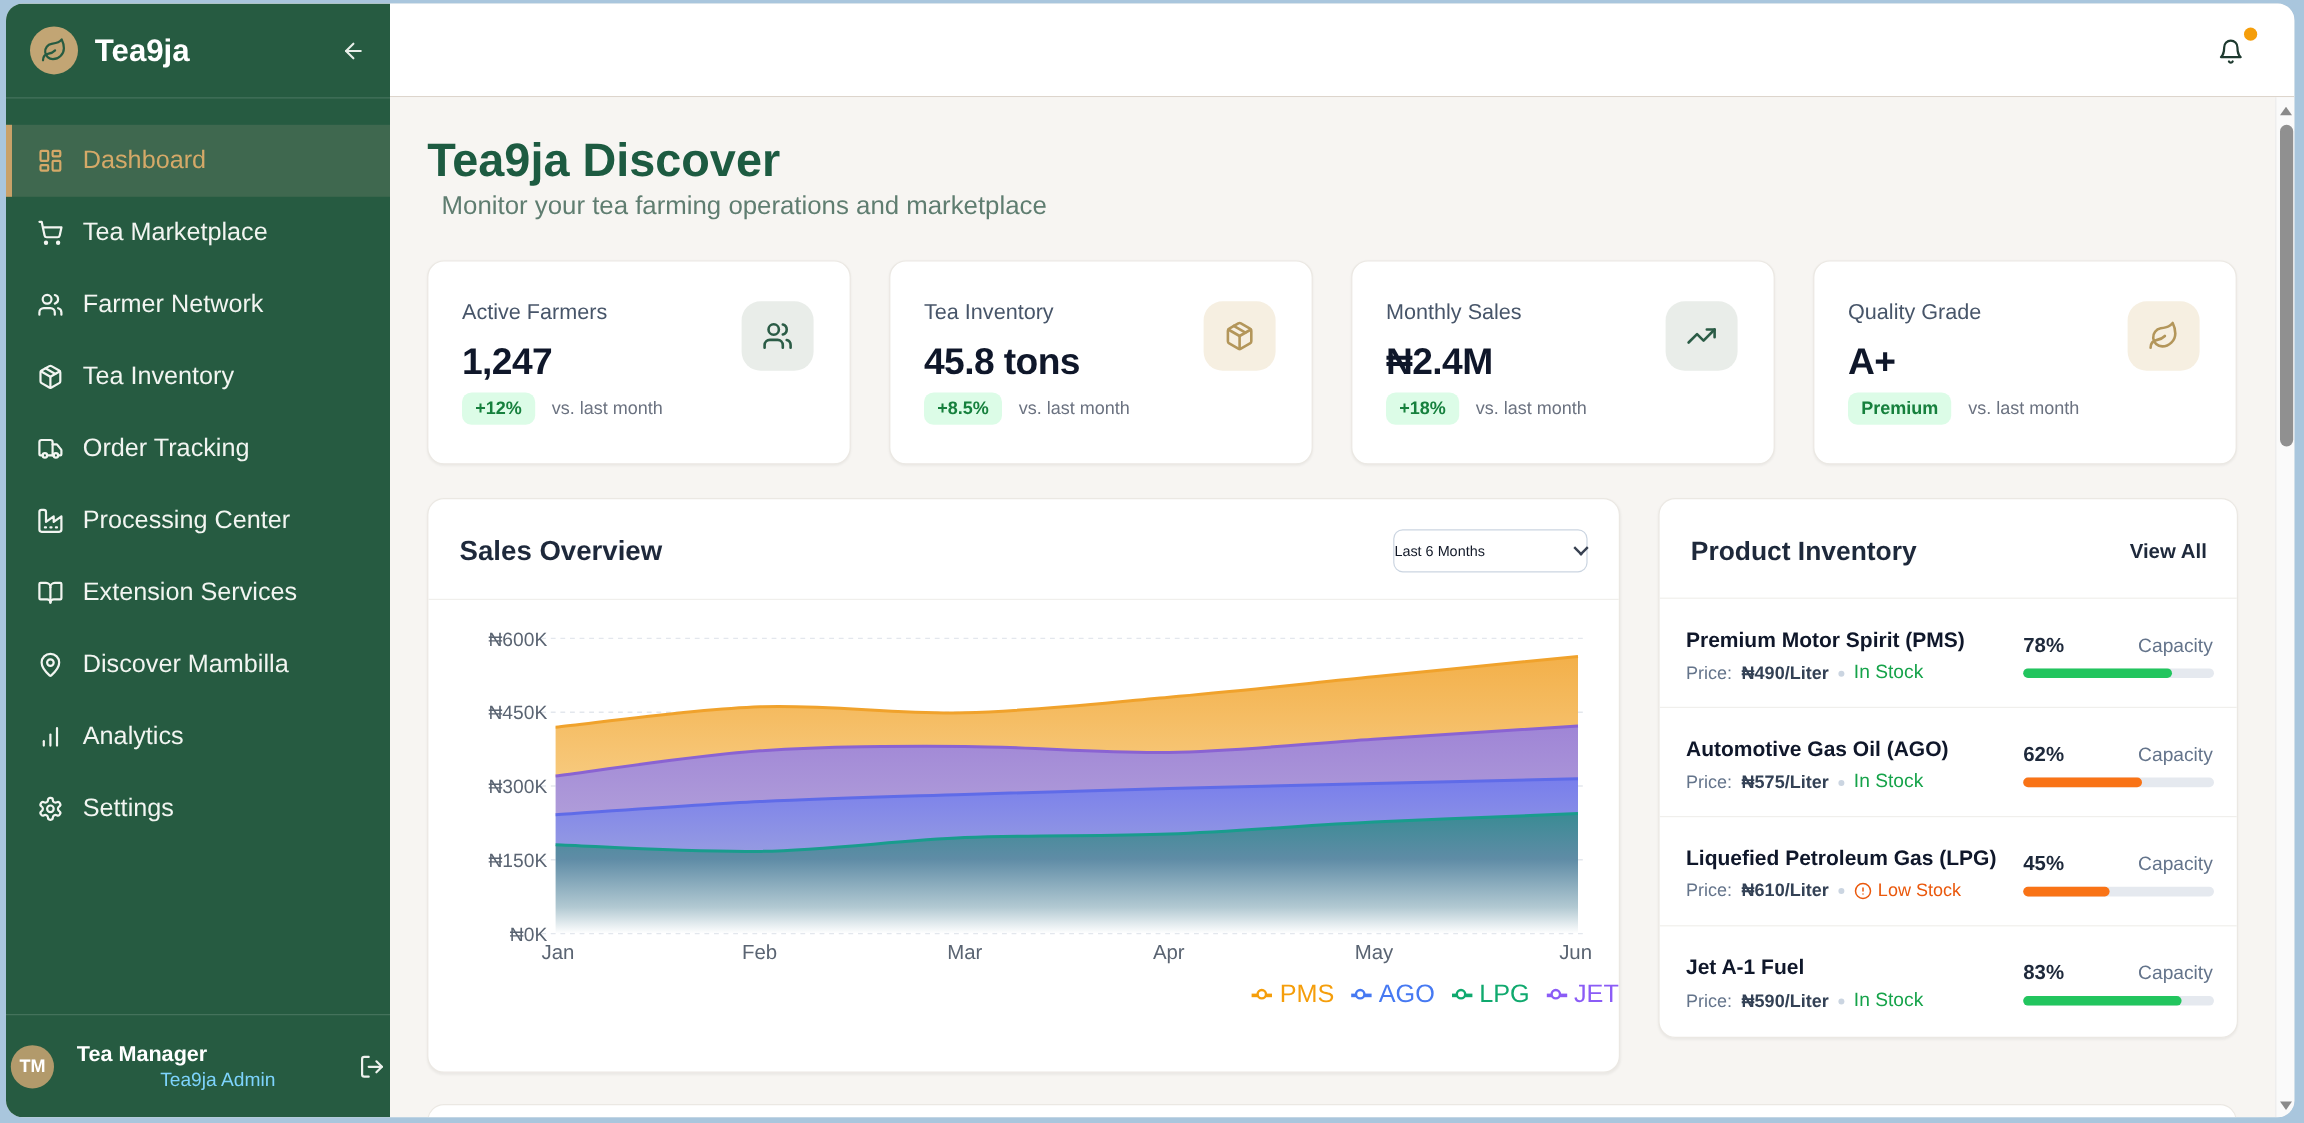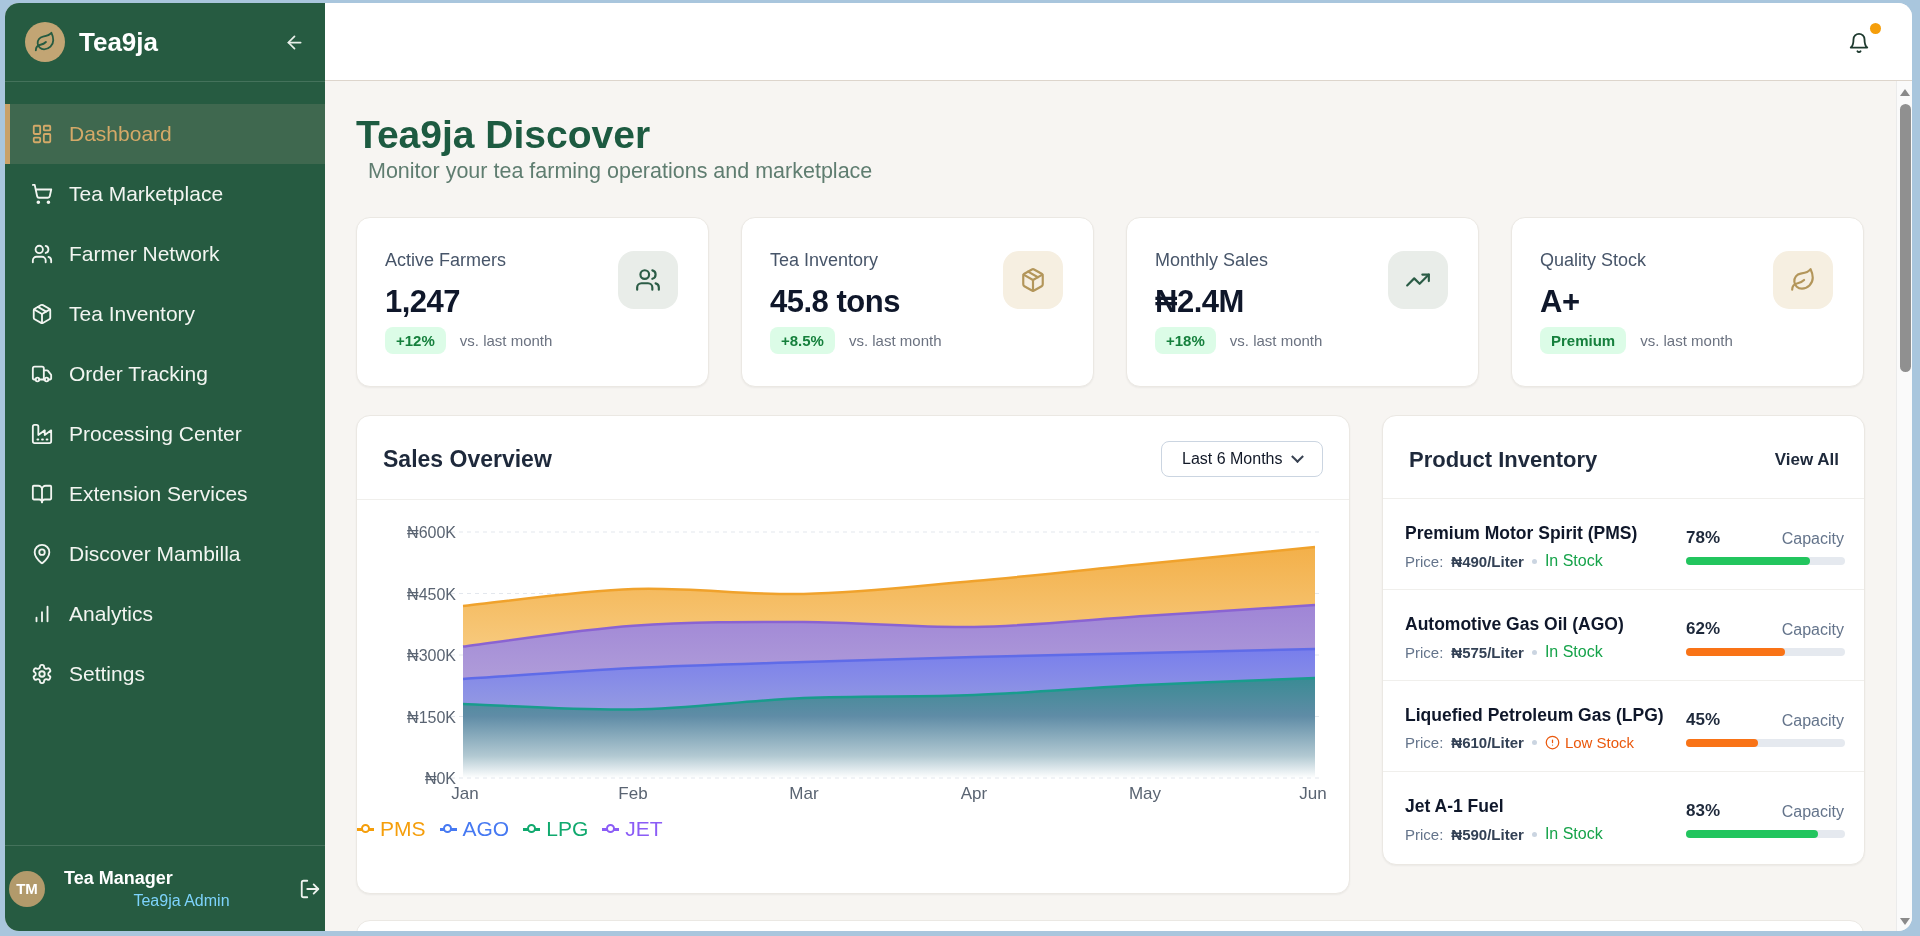--- a/index.html
+++ b/index.html
@@ -48,23 +48,23 @@
 .icon.green { background:#e9ede9; color:#2b5c46; }
 .icon.tan { background:#f6efe1; color:#b3965a; }
 .badgerow { position:absolute; left:28px; top:109px; display:flex; align-items:center; gap:14px; }
 .badge { background:#dcfce7; color:#16803d; font-size:15px; font-weight:700; padding:5px 11px; border-radius:8px; }
 .vs { font-size:15px; color:#6b7280; }
 
 .row2 { position:absolute; left:31px; top:334px; }
 .chart-card { position:absolute; left:0; top:0; width:994px; height:479px; background:#fff; border:1px solid #ebe8e3; border-radius:14px; box-shadow:0 1px 2px rgba(0,0,0,0.05); }
 .cc-head { position:absolute; left:0; top:0; right:0; height:84px; border-bottom:1px solid #f0efec; }
 .cc-title { position:absolute; left:26px; top:30px; font-size:23px; font-weight:700; color:#1e293b; }
-.cc-select { position:absolute; right:26px; top:25px; width:162px; height:36px; border:1px solid #cbd5e1; border-radius:8px; background:#fff; font-size:16px; color:#111827; display:flex; align-items:center; padding:0 20px; }
+.cc-select { position:absolute; right:26px; top:25px; width:162px; height:36px; border:1px solid #cbd5e1; border-radius:8px; background:#fff; font-size:12px; color:#111827; display:flex; align-items:center; padding:0 0; }
 .cc-select .chev { margin-left:auto; width:9px; height:9px; border-right:2.2px solid #374151; border-bottom:2.2px solid #374151; transform:rotate(45deg) translate(-2px,-2px); }
-.legend { position:absolute; left:0; right:0; top:401px; display:flex; justify-content:flex-start; gap:14px; }
+.legend { position:absolute; left:0; right:0; top:401px; display:flex; justify-content:flex-end; gap:14px; }
 .leg { display:flex; align-items:center; gap:6px; font-size:21px; }
 .leg .mark { width:17px; height:3px; position:relative; }
 .leg .mark::after { content:""; position:absolute; left:3.5px; top:-3.5px; width:5px; height:5px; border-radius:50%; background:#fff; border:2.5px solid currentColor; }
 
 .inv-card { position:absolute; left:1026px; top:0; width:483px; height:450px; background:#fff; border:1px solid #ebe8e3; border-radius:14px; box-shadow:0 1px 2px rgba(0,0,0,0.05); }
 .inv-head { position:absolute; left:0; top:0; right:0; height:83px; border-bottom:1px solid #f0efec;text-align:center; }
 .inv-title { position:absolute; left:26px; top:31px; font-size:22px; font-weight:700; color:#1e293b; }
 .view-all { position:absolute; right:25px; top:34px; font-size:17px; font-weight:700; color:#1e293b; }
 .inv-row { position:absolute; left:0; right:0; height:91px; border-bottom:1px solid #f0efec; }
 .inv-row:last-child { border-bottom:none; }
@@ -139,21 +139,21 @@
                 <polyline points="22 7 13.5 15.5 8.5 10.5 2 17"></polyline>
                 <polyline points="16 7 22 7 22 13"></polyline>
               </svg>
             </div>
           <div class="badgerow">
               <span class="badge">+18%</span>
               <span class="vs">vs. last month</span>
             </div>
         </div>
         <div class="scard">
-          <div class="t">Quality Stock</div>
+          <div class="t">Quality Grade</div>
           <div class="v">A+</div>
           <div class="icon tan">
               <svg viewBox="0 0 24 24" fill="none" stroke="currentColor" stroke-width="2" stroke-linecap="round" stroke-linejoin="round">
                 <path d="M11 20A7 7 0 0 1 9.8 6.1C15.5 5 17 4.48 19 2c1 2 2 4.18 2 8 0 5.5-4.78 10-10 10Z"></path>
                 <path d="M2 21c0-3 1.85-5.36 5.08-6C9.5 14.52 12 13 13 12"></path>
               </svg>
             </div>
           <div class="badgerow">
               <span class="badge">Premium</span>
               <span class="vs">vs. last month</span>

